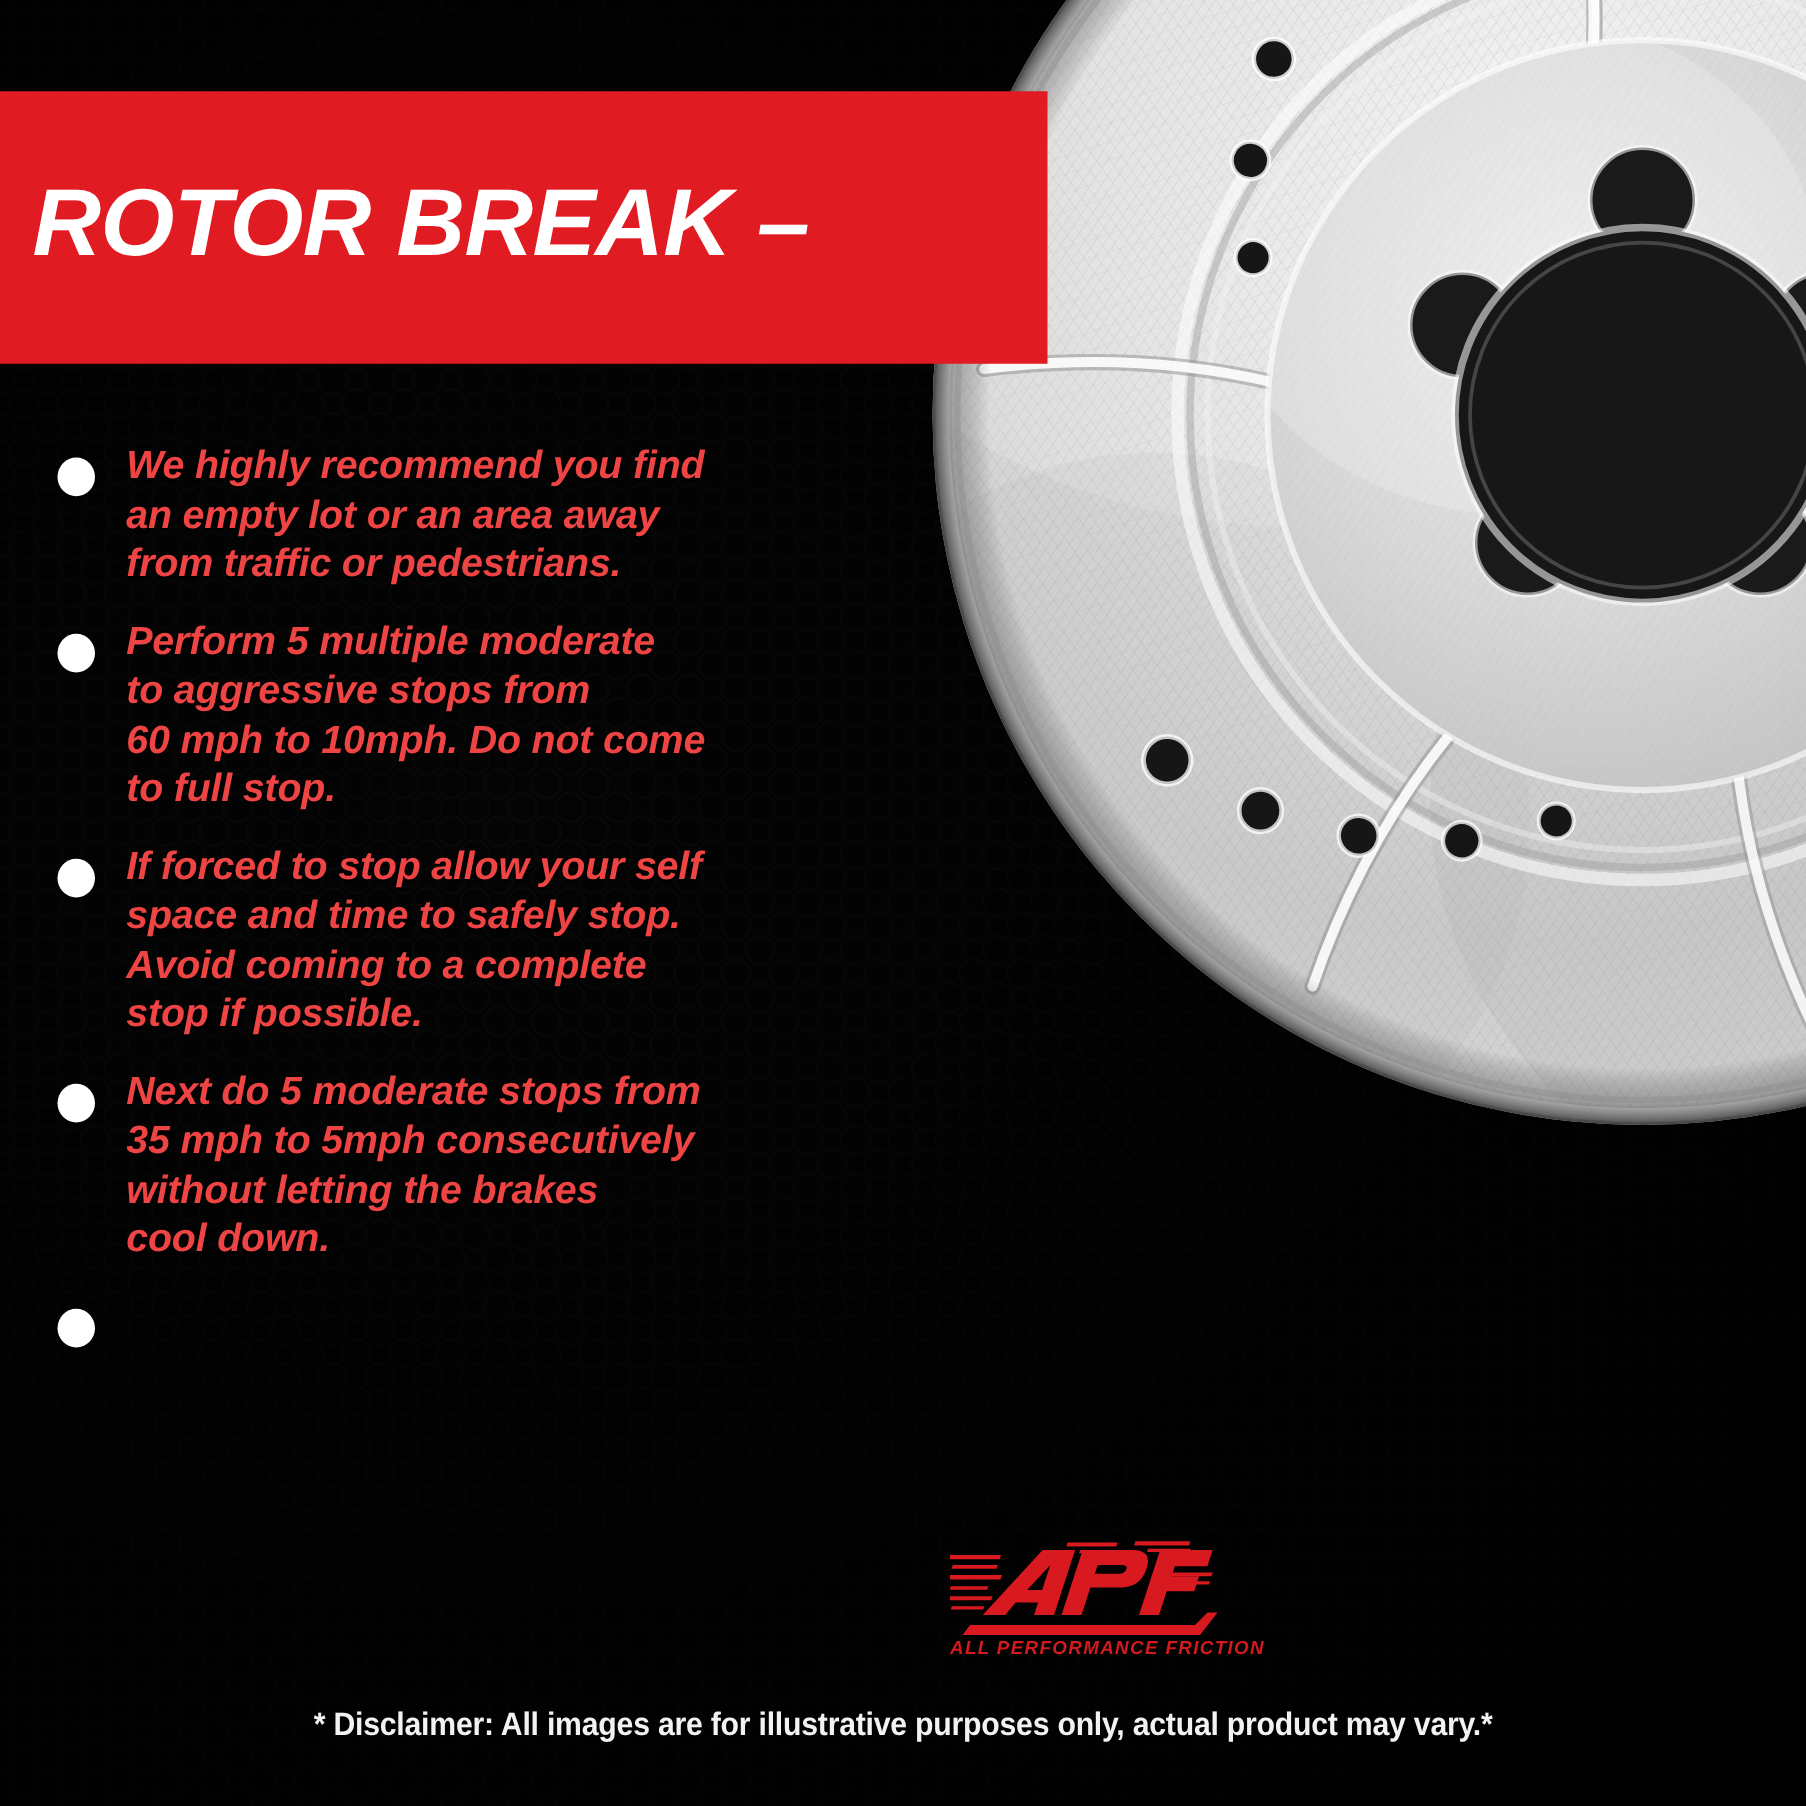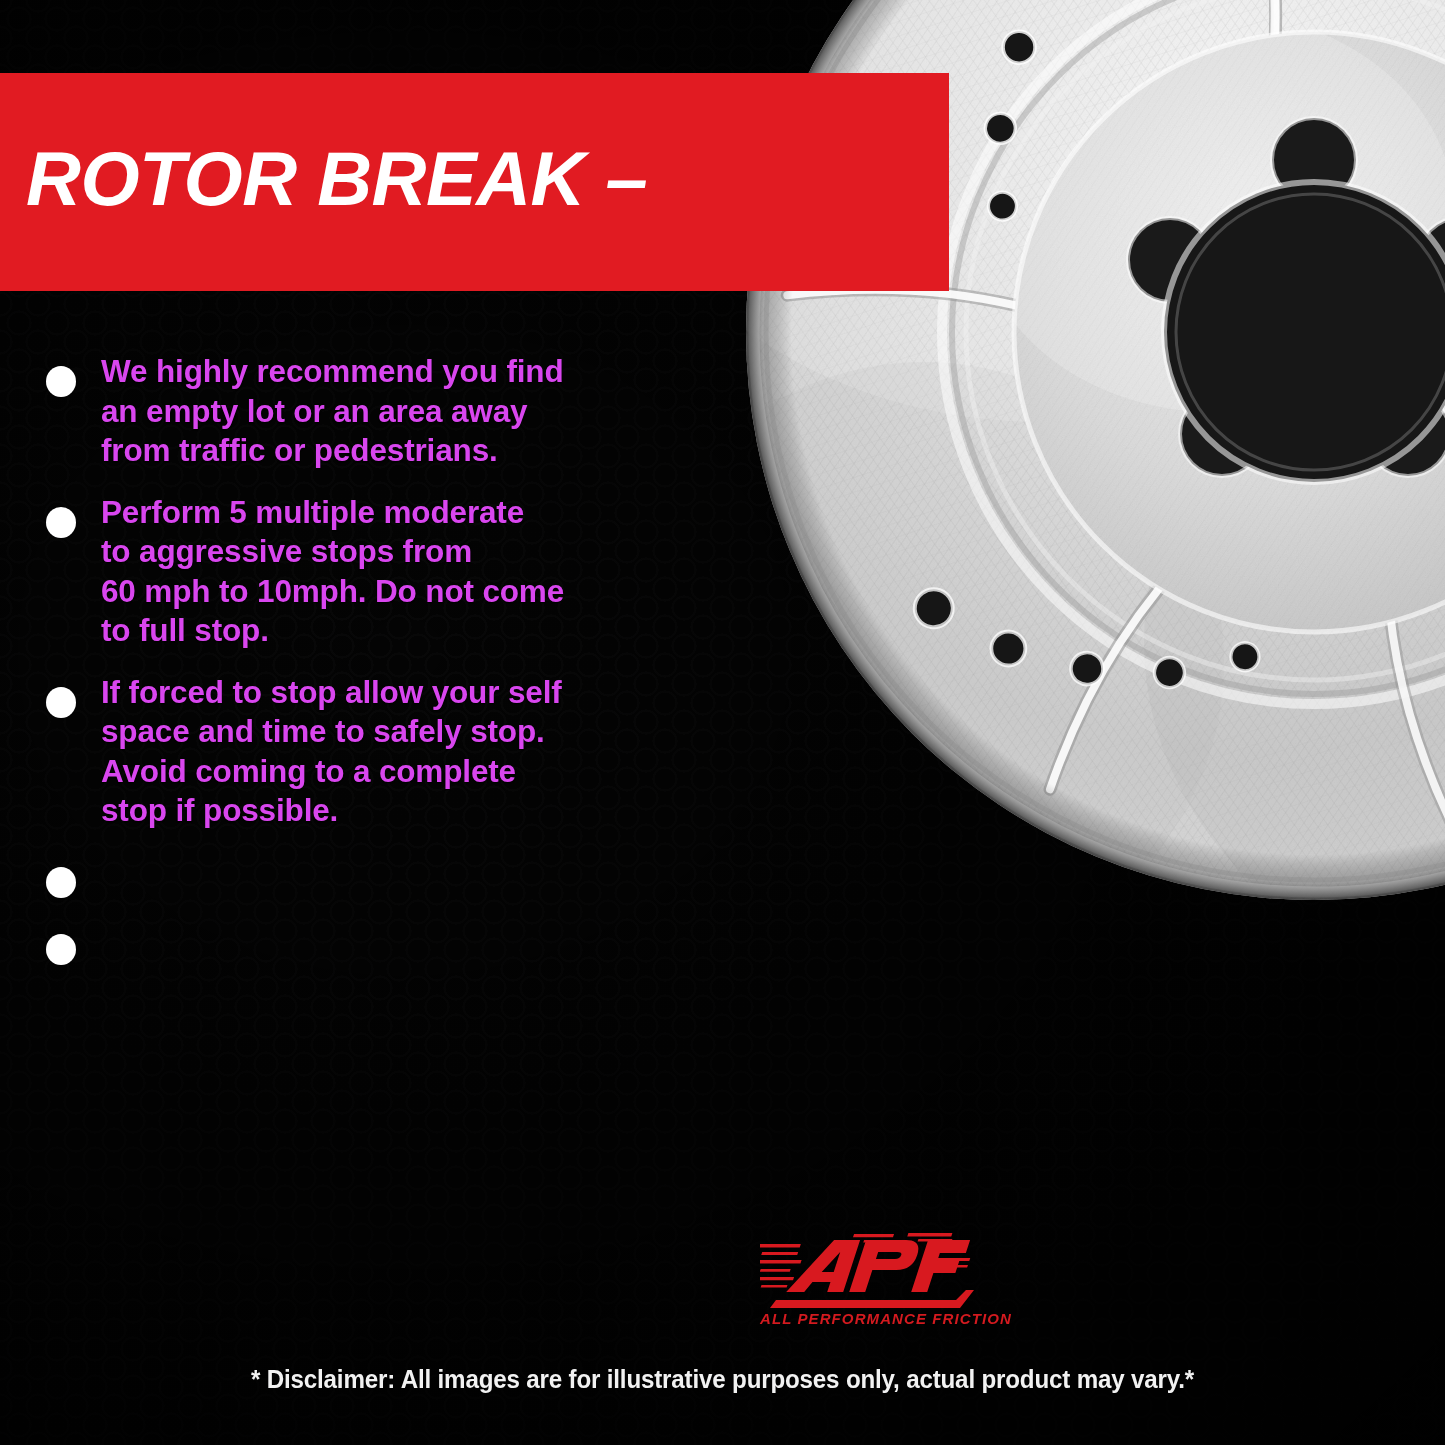--- a/index.html
+++ b/index.html
@@ -35,21 +35,21 @@
     left:744px; top:-238px;
     width:1140px; height:1140px;
     pointer-events:none;
   }
   .rotor-svg{ width:100%; height:100%; display:block; }
 
   
   #title-banner{
     position:absolute;
     left:0; top:73px;
-    width:949px; height:218px;
+    width:838px; height:218px;
     background:#E11B22;
     display:flex; flex-direction:column;
     justify-content:center;
     padding:0 26px 6px 26px;
   }
   .title-line{
     color:#fff;
     font-family:"Liberation Sans", sans-serif;
     font-weight:700;
     font-style:italic;
@@ -73,23 +73,24 @@
   }
   .bullet-dot{
     flex:0 0 auto;
     width:30px; height:31px;
     border-radius:50%;
     background:#fff;
     margin-top:14px;
     margin-right:25px;
   }
   .bullet-text{
-    color:#d946ef;
+    color:#ef4444;
     font-family:"Liberation Sans", sans-serif;
     font-weight:700;
+    font-style:italic;
     font-size:31.5px;
     line-height:1.255;
     letter-spacing:-0.15px;
     white-space:pre-line;
     text-shadow:0 1px 1px rgba(0,0,0,.85);
   }
 
   
   #apf-logo{
     position:absolute;
@@ -356,20 +357,24 @@
     <div class="bullet-row">
       <span class="bullet-dot"></span>
       <span class="bullet-text">If forced to stop allow your self
 space and time to safely stop.
 Avoid coming to a complete
 stop if possible.</span>
     </div>
 
     <div class="bullet-row">
       <span class="bullet-dot"></span>
+      <span class="bullet-text">Next  do 5 moderate stops from
+35 mph to 5mph consecutively
+without letting the brakes
+cool down.</span>
     </div>
 
 
     <div class="bullet-row">
       <span class="bullet-dot"></span>
     </div>
 
   </div>
 
   <div id="apf-logo">

